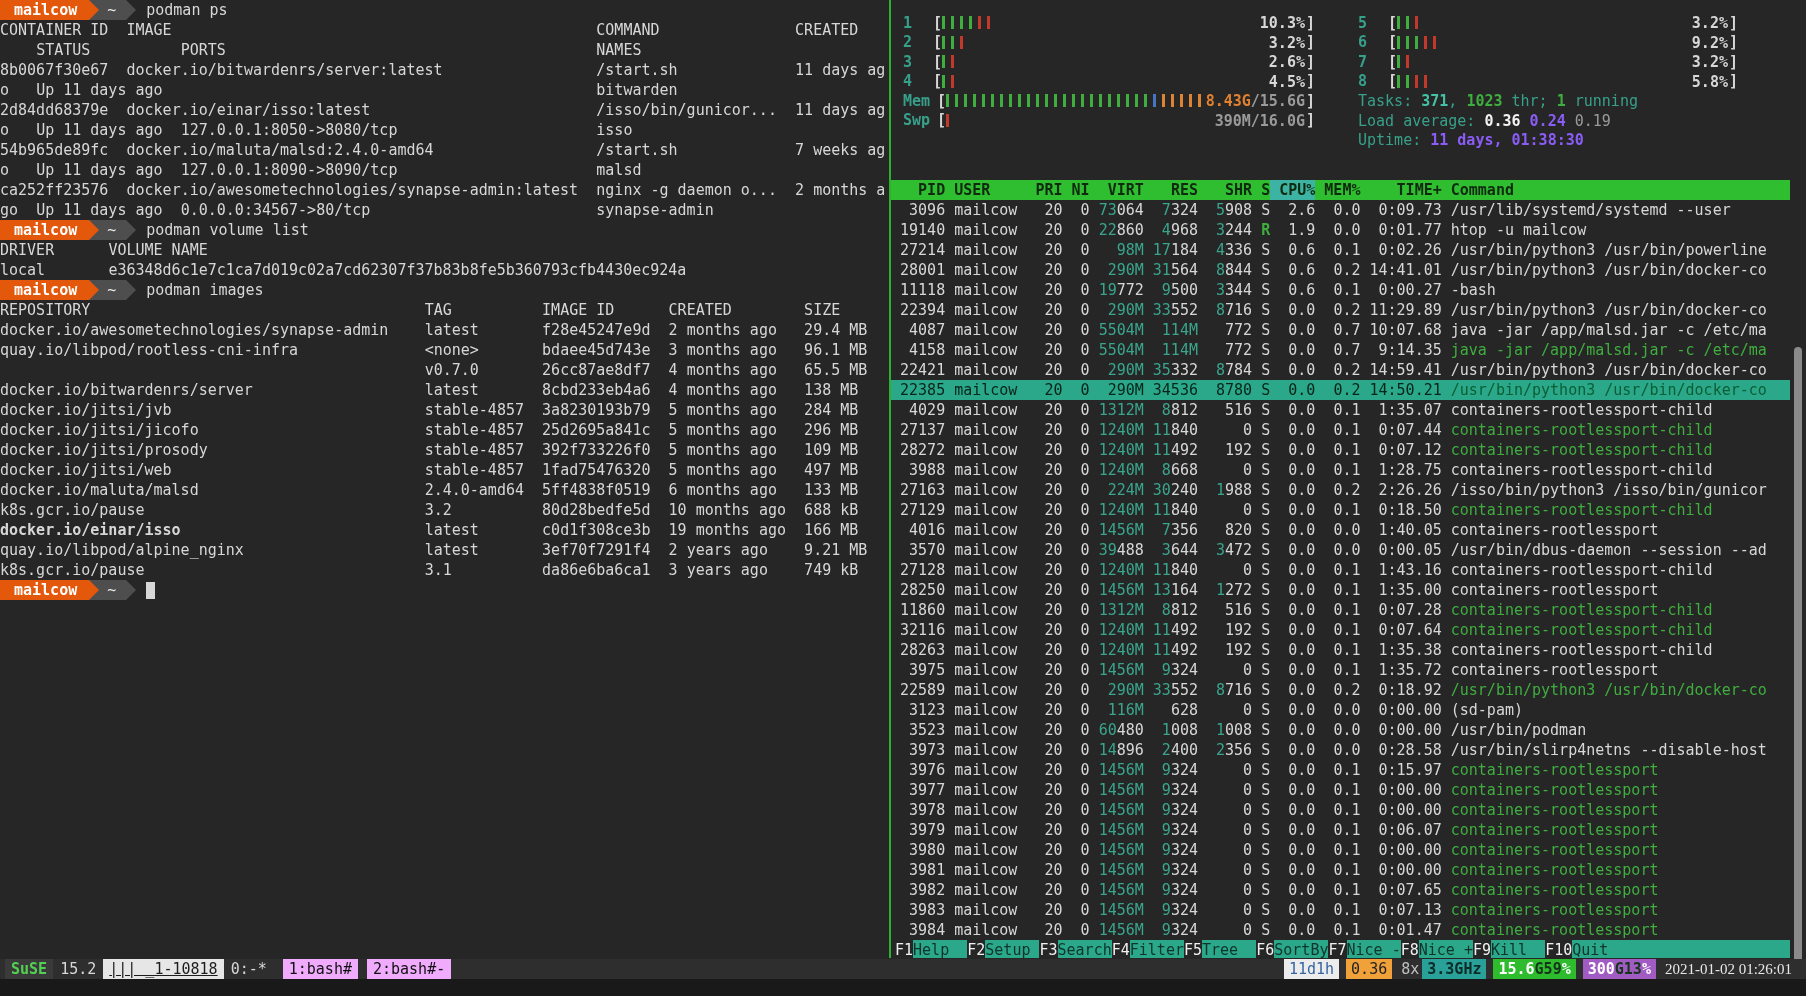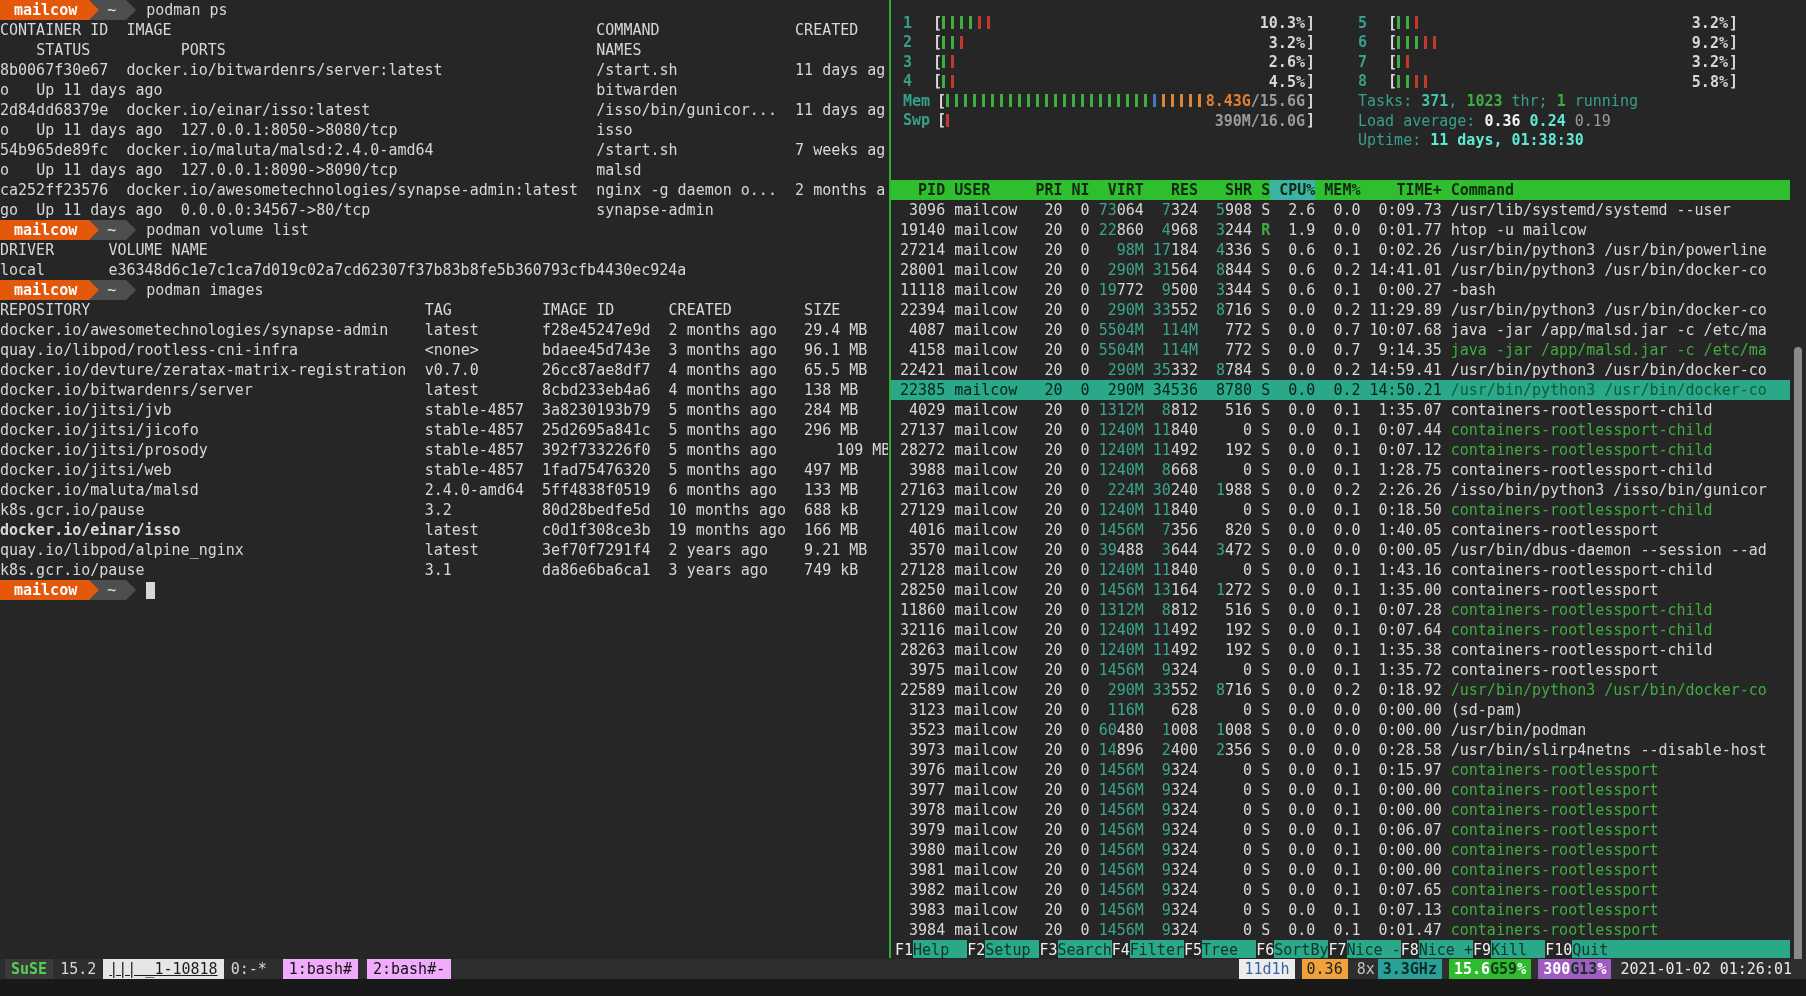--- a/index.html
+++ b/index.html
@@ -32,21 +32,21 @@
   .mlabel { color:#37a08a; font-weight:bold; width:30px; }
   .mlabel.wide { width:34px; }
   .mbracket { color:#d7d7d7; font-weight:bold; }
   .mbars { flex:1; position:relative; height:19.5px; display:flex; align-items:center; overflow:hidden; }
   .bar { display:inline-block; width:3px; height:13px; margin-right:6px; flex:none; }
   .bar.g { background:#3fae3f; } .bar.r { background:#c0392b; }
   .bar.b { background:#4576c4; } .bar.o { background:#dc8431; }
   .mpct { position:absolute; right:1px; top:0; font-weight:bold; color:#d7d7d7; background:transparent; }
   .orange { color:#e08030; } .gray { color:#9a9a9a; }
   .txtrow { height:19.5px; white-space:pre; }
-  .lbl { color:#37a08a; } .tealb { color:#5eead4; font-weight:bold; }
+  .lbl { color:#37a08a; } .tealb { color:#8b5cf6; font-weight:bold; }
   .num { color:#45c2a5; font-weight:bold; } .grn { color:#3fae3f; font-weight:bold; }
   .wb { color:#f2f2f2; font-weight:bold; }
   
   #ptable { position:absolute; left:0; top:180px; width:899px; }
   .prow, #phead {
     display:grid; height:20px; padding-left:0; white-space:pre; overflow:hidden;
     grid-template-columns:6ch 9ch 4ch 3ch 6ch 6ch 6ch 2ch 5ch 5ch 9ch minmax(0,1fr);
   }
   #phead { background:#2fbe2f; color:#102a10; font-weight:bold; }
   .c-r { text-align:right; } .c-l { text-align:left; padding-left:1ch; }
@@ -72,21 +72,21 @@
   .seg.plain { color:#d7d7d7; padding:0 7px; }
   .seg.session { background:#e6e6e6; color:#1d1d1d; text-decoration:underline; padding:0 6px; }
   .seg.win { background:#f0abfc; color:#111; padding:0 6px; margin-left:9px; }
   .seg.uptime { background:#ececec; color:#3465a4; padding:0 5px; }
   .seg.load { background:#f0a13a; color:#222; padding:0 5px; margin-left:7px; }
   .seg.dim { color:#c0c0c0; padding:0 3px 0 9px; }
   .seg.freq { background:#2aa198; color:#0b2b28; font-weight:bold; padding:0 5px; }
   .seg.memseg { background:#2ebb2e; padding:0 5px; margin-left:7px; }
   .seg.diskseg { background:#a05cc2; padding:0 5px; margin-left:7px; }
   .seg .w { color:#fff; font-weight:bold; } .seg .d { color:#15351a; font-weight:bold; }
-  .seg.time { color:#e8e8e8; padding-left:9px; }
+  .seg.time { color:#e8e8e8; padding-left:9px;font-family:Liberation Serif, serif; }
   #bottomfill { position:absolute; left:0; top:979px; width:1806px; height:17px; background:#191919; }
 </style>
 </head>
 <body>
 
 <div id="term">
     <div class="pline">
       <span class="plseg1">mailcow</span>
       <span class="arr arr1"></span>
       <span class="plseg2">~</span>
@@ -115,25 +115,25 @@
     <div class="pline">
       <span class="plseg1">mailcow</span>
       <span class="arr arr1"></span>
       <span class="plseg2">~</span>
       <span class="arr arr2"></span>
       <span class="pcmd">podman images</span>
     </div>
     <div class="tline"><span class="cell" style="left: 0px;">REPOSITORY</span><span class="cell" style="left: 424.645px;">TAG</span><span class="cell" style="left: 542.1px;">IMAGE ID</span><span class="cell" style="left: 668.59px;">CREATED</span><span class="cell" style="left: 804.115px;">SIZE</span></div>
     <div class="tline"><span class="cell" style="left: 0px;">docker.io/awesometechnologies/synapse-admin</span><span class="cell" style="left: 424.645px;">latest</span><span class="cell" style="left: 542.1px;">f28e45247e9d</span><span class="cell" style="left: 668.59px;">2 months ago</span><span class="cell" style="left: 804.115px;">29.4 MB</span></div>
     <div class="tline"><span class="cell" style="left: 0px;">quay.io/libpod/rootless-cni-infra</span><span class="cell" style="left: 424.645px;">&lt;none&gt;</span><span class="cell" style="left: 542.1px;">bdaee45d743e</span><span class="cell" style="left: 668.59px;">3 months ago</span><span class="cell" style="left: 804.115px;">96.1 MB</span></div>
-    <div class="tline"><span class="cell" style="left: 0px;">docker.io/devture/zeratax-matrix-registration</span><span class="cell" style="left: 424.645px;">v0.7.0</span><span class="cell" style="left: 542.1px;">26cc87ae8df7</span><span class="cell" style="left: 668.59px;">4 months ago</span><span class="cell" style="left: 804.115px;">65.5 MB</span></div>
+    <div class="tline"><span class="cell" style="left: 424.645px;">v0.7.0</span><span class="cell" style="left: 542.1px;">26cc87ae8df7</span><span class="cell" style="left: 668.59px;">4 months ago</span><span class="cell" style="left: 804.115px;">65.5 MB</span></div>
     <div class="tline"><span class="cell" style="left: 0px;">docker.io/bitwardenrs/server</span><span class="cell" style="left: 424.645px;">latest</span><span class="cell" style="left: 542.1px;">8cbd233eb4a6</span><span class="cell" style="left: 668.59px;">4 months ago</span><span class="cell" style="left: 804.115px;">138 MB</span></div>
     <div class="tline"><span class="cell" style="left: 0px;">docker.io/jitsi/jvb</span><span class="cell" style="left: 424.645px;">stable-4857</span><span class="cell" style="left: 542.1px;">3a8230193b79</span><span class="cell" style="left: 668.59px;">5 months ago</span><span class="cell" style="left: 804.115px;">284 MB</span></div>
     <div class="tline"><span class="cell" style="left: 0px;">docker.io/jitsi/jicofo</span><span class="cell" style="left: 424.645px;">stable-4857</span><span class="cell" style="left: 542.1px;">25d2695a841c</span><span class="cell" style="left: 668.59px;">5 months ago</span><span class="cell" style="left: 804.115px;">296 MB</span></div>
-    <div class="tline"><span class="cell" style="left: 0px;">docker.io/jitsi/prosody</span><span class="cell" style="left: 424.645px;">stable-4857</span><span class="cell" style="left: 542.1px;">392f733226f0</span><span class="cell" style="left: 668.59px;">5 months ago</span><span class="cell" style="left: 804.115px; margin-left: 32px;">109 MB</span></div>
+    <div class="tline"><span class="cell" style="left: 0px;">docker.io/jitsi/prosody</span><span class="cell" style="left: 424.645px;">stable-4857</span><span class="cell" style="left: 542.1px;">392f733226f0</span><span class="cell" style="left: 668.59px;">5 months ago</span><span class="cell" style="left: 804.115px;">109 MB</span></div>
     <div class="tline"><span class="cell" style="left: 0px;">docker.io/jitsi/web</span><span class="cell" style="left: 424.645px;">stable-4857</span><span class="cell" style="left: 542.1px;">1fad75476320</span><span class="cell" style="left: 668.59px;">5 months ago</span><span class="cell" style="left: 804.115px;">497 MB</span></div>
     <div class="tline"><span class="cell" style="left: 0px;">docker.io/maluta/malsd</span><span class="cell" style="left: 424.645px;">2.4.0-amd64</span><span class="cell" style="left: 542.1px;">5ff4838f0519</span><span class="cell" style="left: 668.59px;">6 months ago</span><span class="cell" style="left: 804.115px;">133 MB</span></div>
     <div class="tline"><span class="cell" style="left: 0px;">k8s.gcr.io/pause</span><span class="cell" style="left: 424.645px;">3.2</span><span class="cell" style="left: 542.1px;">80d28bedfe5d</span><span class="cell" style="left: 668.59px;">10 months ago</span><span class="cell" style="left: 804.115px;">688 kB</span></div>
     <div class="tline"><span class="cell" style="left: 0px; font-weight: bold;">docker.io/einar/isso</span><span class="cell" style="left: 424.645px;">latest</span><span class="cell" style="left: 542.1px;">c0d1f308ce3b</span><span class="cell" style="left: 668.59px;">19 months ago</span><span class="cell" style="left: 804.115px;">166 MB</span></div>
     <div class="tline"><span class="cell" style="left: 0px;">quay.io/libpod/alpine_nginx</span><span class="cell" style="left: 424.645px;">latest</span><span class="cell" style="left: 542.1px;">3ef70f7291f4</span><span class="cell" style="left: 668.59px;">2 years ago</span><span class="cell" style="left: 804.115px;">9.21 MB</span></div>
     <div class="tline"><span class="cell" style="left: 0px;">k8s.gcr.io/pause</span><span class="cell" style="left: 424.645px;">3.1</span><span class="cell" style="left: 542.1px;">da86e6ba6ca1</span><span class="cell" style="left: 668.59px;">3 years ago</span><span class="cell" style="left: 804.115px;">749 kB</span></div>
     <div class="pline">
       <span class="plseg1">mailcow</span>
       <span class="arr arr1"></span>
       <span class="plseg2">~</span>

